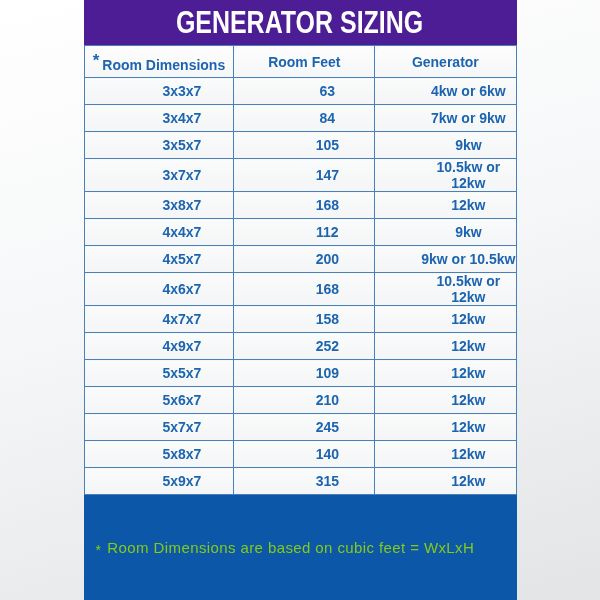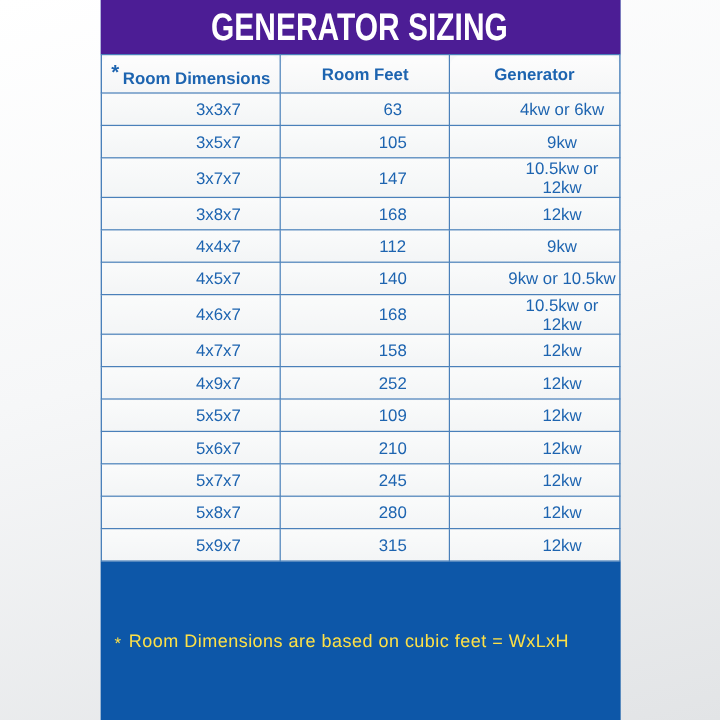--- a/index.html
+++ b/index.html
@@ -45,36 +45,36 @@
     font-size: 14px;
     background: linear-gradient(180deg, #fafbfb, #f3f5f6);
   }
   table.sizing th {
     height: 32px;
     font-weight: 700;
     font-size: 14px;
     background: linear-gradient(180deg, #fdfdfd, #f5f6f7);
     border-radius: 10px;
   }
-  table.sizing td { height: 27px; font-weight: 400; padding-left: 46px; }
+  table.sizing td { height: 27px; font-weight: 700; padding-left: 46px; }
   .hdr-asterisk {
     font-size: 17px;
     font-weight: 700;
     vertical-align: 4px;
     margin-right: 3px;
   }
   .footer-band {
     flex: 1;
     background: #0d57a8;
     display: flex;
     align-items: center;
     padding-left: 12px;
   }
   .footnote {
-    color: #fde047;
+    color: #84cc16;
     font-size: 15px;
     letter-spacing: 0.4px;
   }
   .foot-asterisk {
     font-size: 14px;
     margin-right: 6px;
     display: inline-block;
     transform: translateY(2px);
   }
 </style>
@@ -102,20 +102,25 @@
         <th>Generator</th>
       </tr>
     </thead>
     <tbody>
         <tr>
           <td>3x3x7</td>
           <td>63</td>
           <td>4kw or 6kw</td>
         </tr>
         <tr>
+          <td>3x4x7</td>
+          <td>84</td>
+          <td>7kw or 9kw</td>
+        </tr>
+        <tr>
           <td>3x5x7</td>
           <td>105</td>
           <td>9kw</td>
         </tr>
         <tr>
           <td>3x7x7</td>
           <td>147</td>
           <td>10.5kw or 12kw</td>
         </tr>
         <tr>
@@ -123,21 +128,21 @@
           <td>168</td>
           <td>12kw</td>
         </tr>
         <tr>
           <td>4x4x7</td>
           <td>112</td>
           <td>9kw</td>
         </tr>
         <tr>
           <td>4x5x7</td>
-          <td>140</td>
+          <td>200</td>
           <td>9kw or 10.5kw</td>
         </tr>
         <tr>
           <td>4x6x7</td>
           <td>168</td>
           <td>10.5kw or 12kw</td>
         </tr>
         <tr>
           <td>4x7x7</td>
           <td>158</td>
@@ -158,21 +163,21 @@
           <td>210</td>
           <td>12kw</td>
         </tr>
         <tr>
           <td>5x7x7</td>
           <td>245</td>
           <td>12kw</td>
         </tr>
         <tr>
           <td>5x8x7</td>
-          <td>280</td>
+          <td>140</td>
           <td>12kw</td>
         </tr>
         <tr>
           <td>5x9x7</td>
           <td>315</td>
           <td>12kw</td>
         </tr>
       </tbody>
   </table>
 

